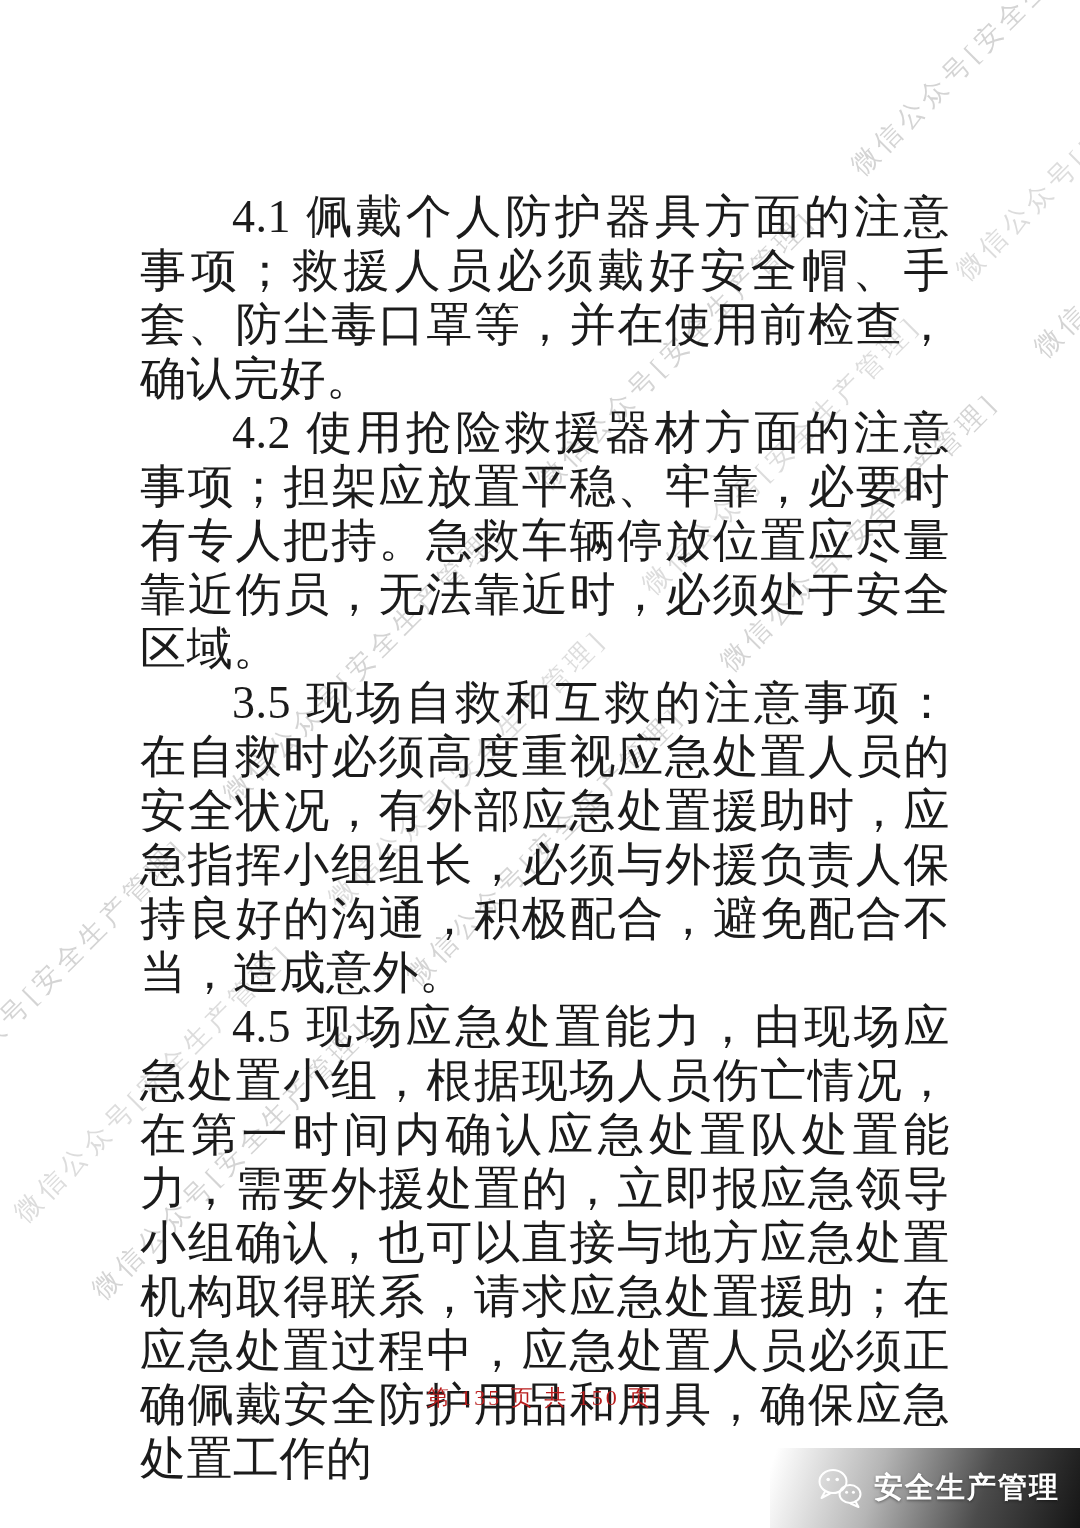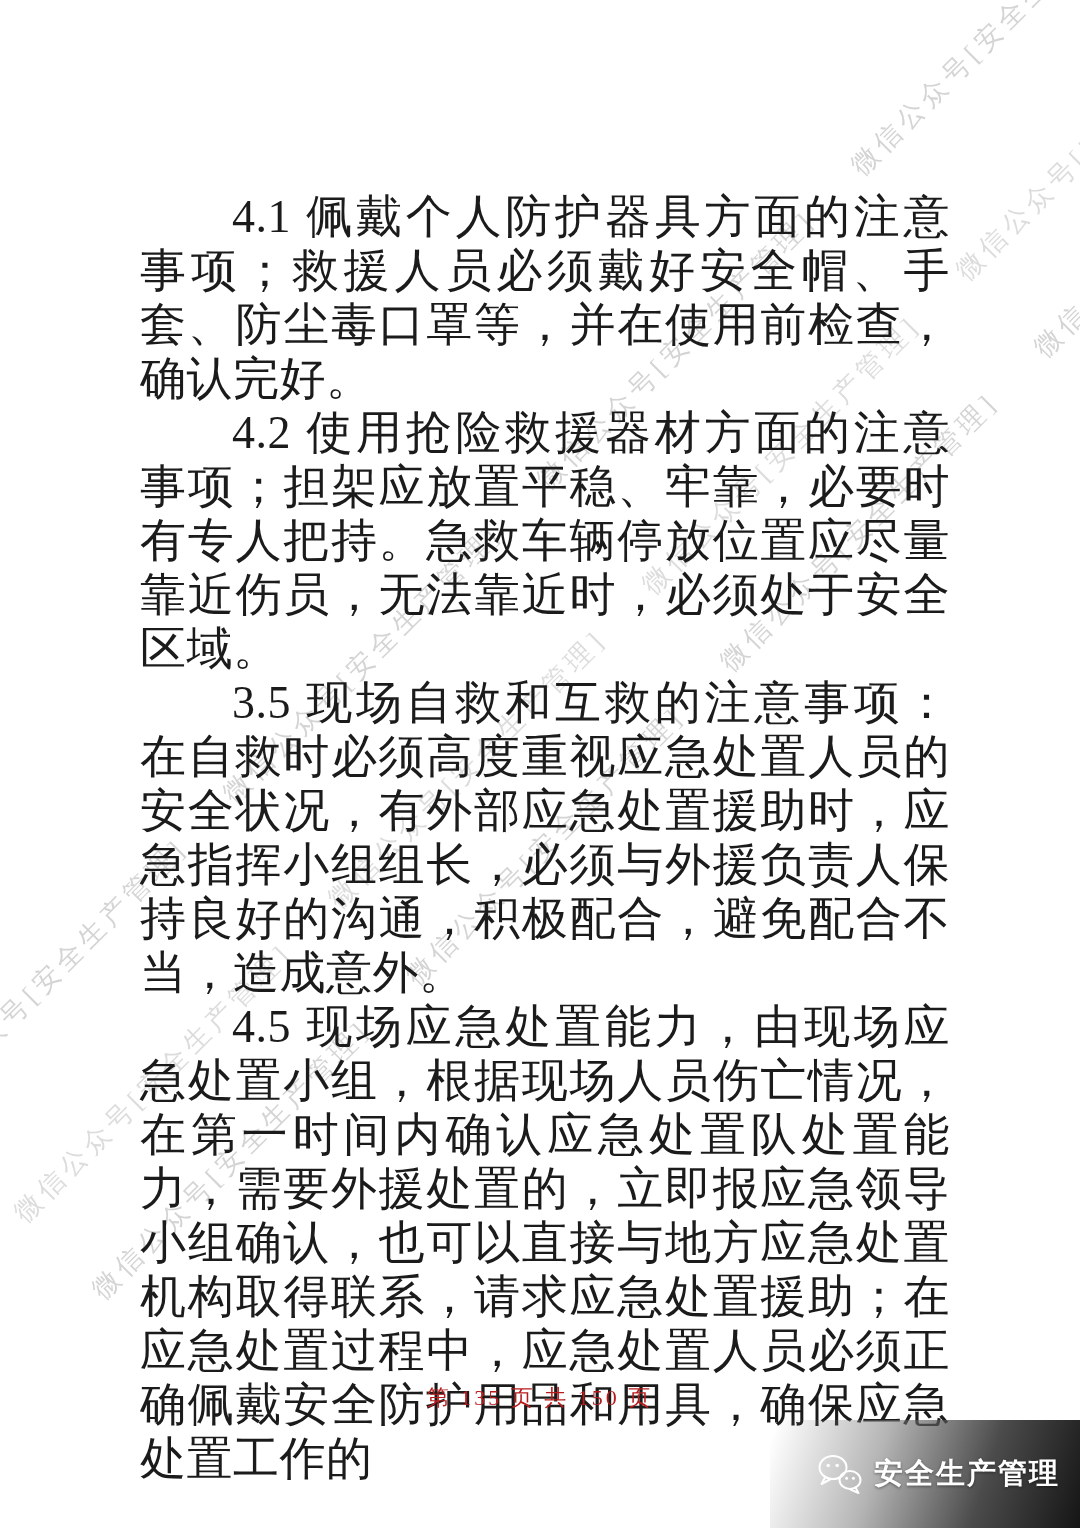--- a/index.html
+++ b/index.html
@@ -63,21 +63,21 @@
     text-align:center;
     font-size:22px;
     letter-spacing:3px;
     color:#b91c1c;
     z-index:2;
   }
   
   .brand-band{
     position:absolute;
     right:0;bottom:0;
-    width:310px;height:108px;
+    width:310px;height:80px;
     background:linear-gradient(108deg,
       rgba(160,160,160,0) 2%,
       rgba(120,120,120,0.55) 35%,
       rgba(60,60,60,0.92) 68%,
       var(--badge-dark) 100%);
     display:flex;
     align-items:center;
     justify-content:flex-end;
     gap:10px;
     padding-right:20px;

